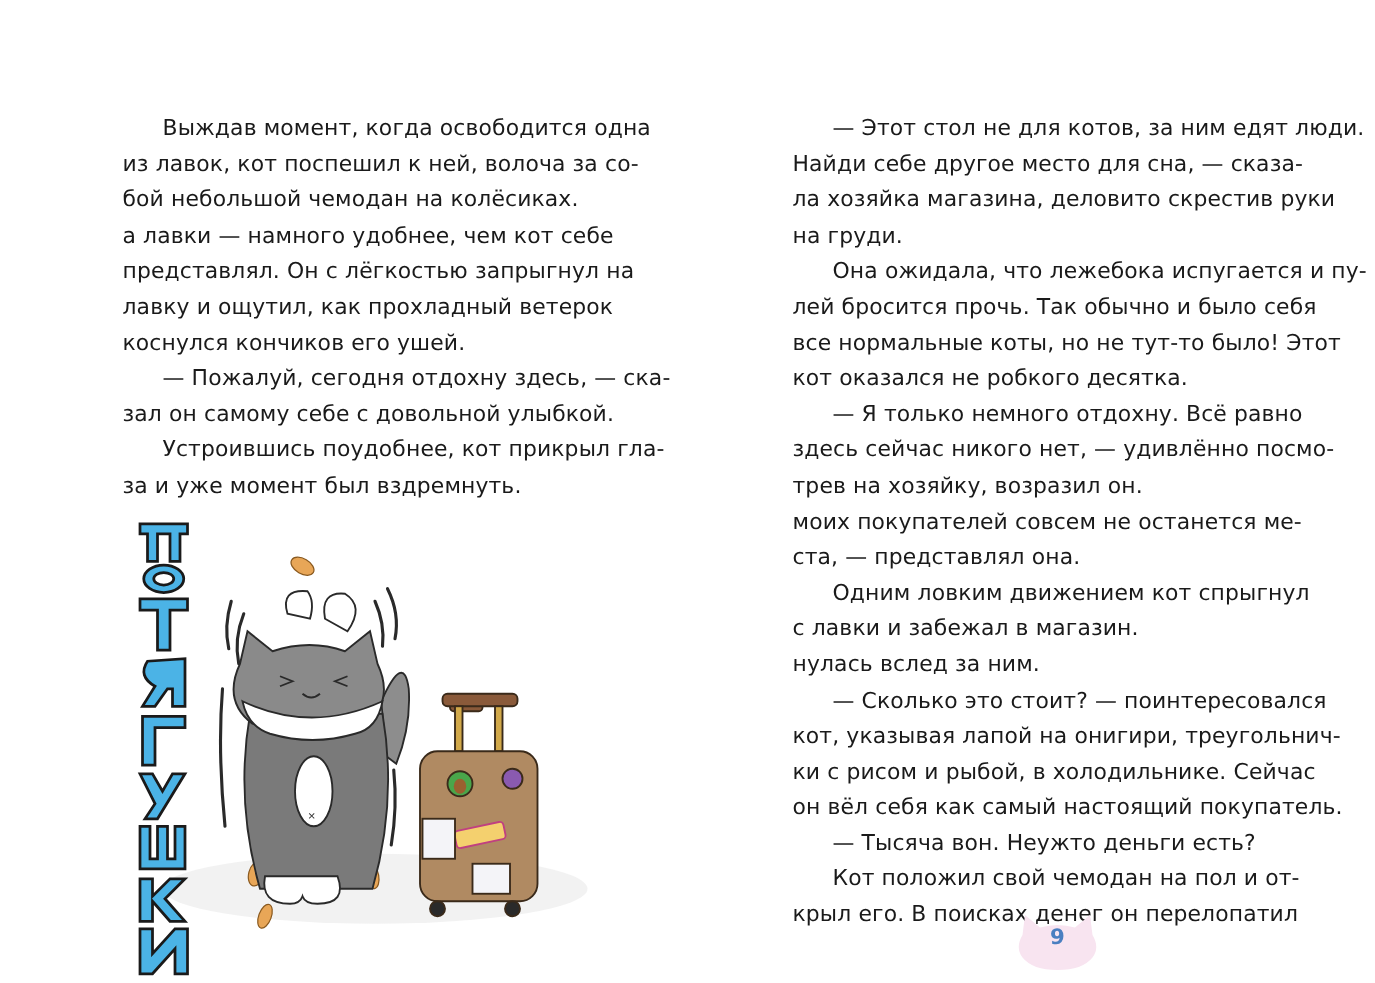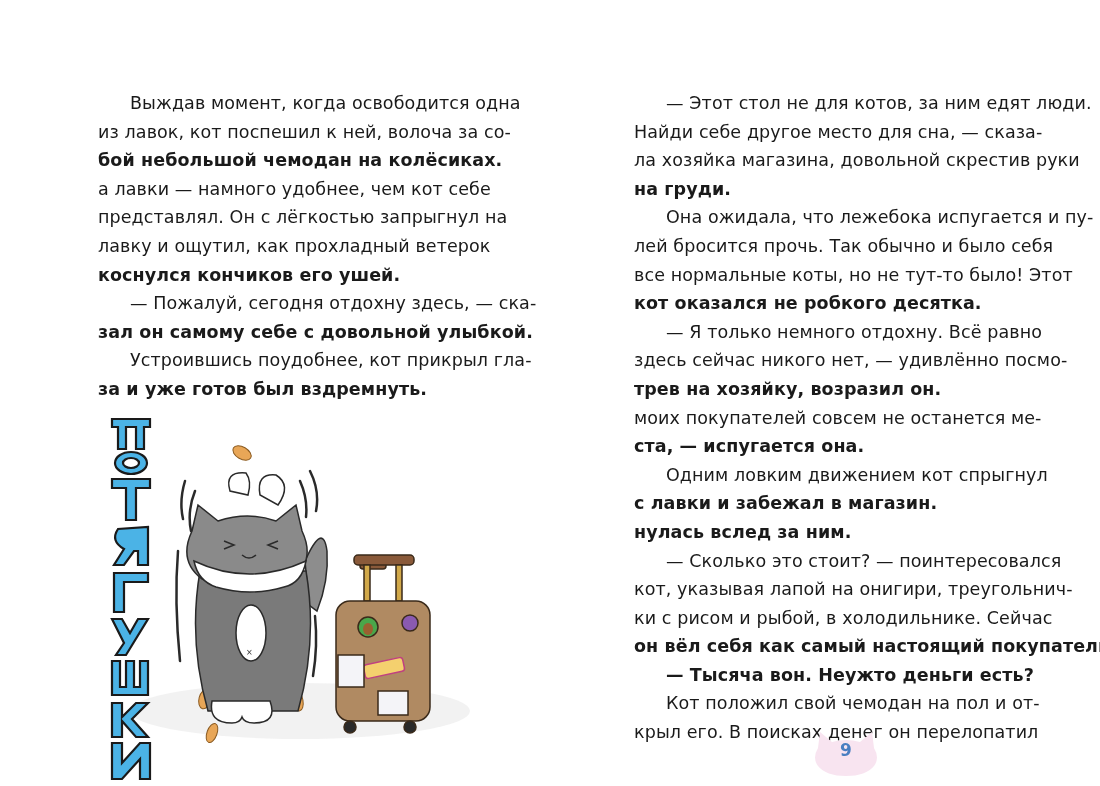--- a/index.html
+++ b/index.html
@@ -12,21 +12,21 @@
       font-family: "DejaVu Sans", sans-serif;
       font-size: 17.5px;
       line-height: 28.6px;
       color: #1a1a1a;
       text-align: justify;
     }
     .left-text { left: 98px; top: 73px; width: 370px; }
     .right-text { left: 84px; top: 73px; width: 395px; }
     .para { margin: 0; text-indent: 32px; text-align: justify; text-align-last: left; letter-spacing: 0.1px; }
     .line { display: block; white-space: nowrap; text-align-last: justify; }
-    .line.last { text-align-last: left; font-weight: bold; }
+    .line.last { text-align-last: left; }
     .illustration { position: absolute; left: 100px; top: 395px; width: 380px; height: 380px; }
     .page-number-badge { position: absolute; left: 262px; top: 712px; width: 68px; height: 48px; }
     .page-number { position: absolute; left: 0; top: 12px; width: 68px; text-align: center;
       font-family: "DejaVu Sans", sans-serif; font-weight: bold; font-size: 17px; color: #4a7fc1; }
   </style>
 </head>
 <body>
 
 <div class="page page-left">
   <div class="text-block left-text">
@@ -40,21 +40,21 @@
       <span class="line" style="margin-left:-32px">представлял. Он с лёгкостью запрыгнул на</span>
       <span class="line" style="margin-left:-32px">лавку и ощутил, как прохладный ветерок</span>
       <span class="line last" style="margin-left:-32px">коснулся кончиков его ушей.</span>
     </p>
     <p class="para">
       <span class="line">— Пожалуй, сегодня отдохну здесь, — ска-</span>
       <span class="line last" style="margin-left:-32px">зал он самому себе с довольной улыбкой.</span>
     </p>
     <p class="para">
       <span class="line">Устроившись поудобнее, кот прикрыл гла-</span>
-      <span class="line last" style="margin-left:-32px">за и уже готов был вздремнуть.</span>
+      <span class="line last" style="margin-left:-32px">за и уже момент был вздремнуть.</span>
     </p>
   </div>
 
   <div class="illustration">
     <svg width="380" height="380" viewBox="0 0 380 380" xmlns="http://www.w3.org/2000/svg">
 
       <ellipse cx="200" cy="300" rx="170" ry="28" fill="#e9e9e9" opacity="0.6"></ellipse>
 
       <g fill="#4bb3e6" stroke="#1a1a1a" stroke-width="2.2">
 
@@ -134,37 +134,37 @@
       </g>
     </svg>
   </div>
 </div>
 
 <div class="page page-right">
   <div class="text-block right-text">
     <p class="para">
       <span class="line">— Этот стол не для котов, за ним едят люди.</span>
       <span class="line" style="margin-left:-32px">Найди себе другое место для сна, — сказа-</span>
-      <span class="line" style="margin-left:-32px">ла хозяйка магазина, довольной скрестив руки</span>
+      <span class="line" style="margin-left:-32px">ла хозяйка магазина, деловито скрестив руки</span>
       <span class="line last" style="margin-left:-32px">на груди.</span>
     </p>
     <p class="para">
       <span class="line">Она ожидала, что лежебока испугается и пу-</span>
       <span class="line" style="margin-left:-32px">лей бросится прочь. Так обычно и было себя</span>
       <span class="line" style="margin-left:-32px">все нормальные коты, но не тут-то было! Этот</span>
       <span class="line last" style="margin-left:-32px">кот оказался не робкого десятка.</span>
     </p>
     <p class="para">
       <span class="line">— Я только немного отдохну. Всё равно</span>
       <span class="line" style="margin-left:-32px">здесь сейчас никого нет, — удивлённо посмо-</span>
       <span class="line last" style="margin-left:-32px">трев на хозяйку, возразил он.</span>
     </p>
     <p class="para">
       <span class="line" style="margin-left:-32px">моих покупателей совсем не останется ме-</span>
-      <span class="line last" style="margin-left:-32px">ста, — испугается она.</span>
+      <span class="line last" style="margin-left:-32px">ста, — представлял она.</span>
     </p>
     <p class="para">
       <span class="line">Одним ловким движением кот спрыгнул</span>
       <span class="line last" style="margin-left:-32px">с лавки и забежал в магазин.</span>
     </p>
     <p class="para">
       <span class="line last" style="margin-left:-32px">нулась вслед за ним.</span>
     </p>
     <p class="para">
       <span class="line">— Сколько это стоит? — поинтересовался</span>

